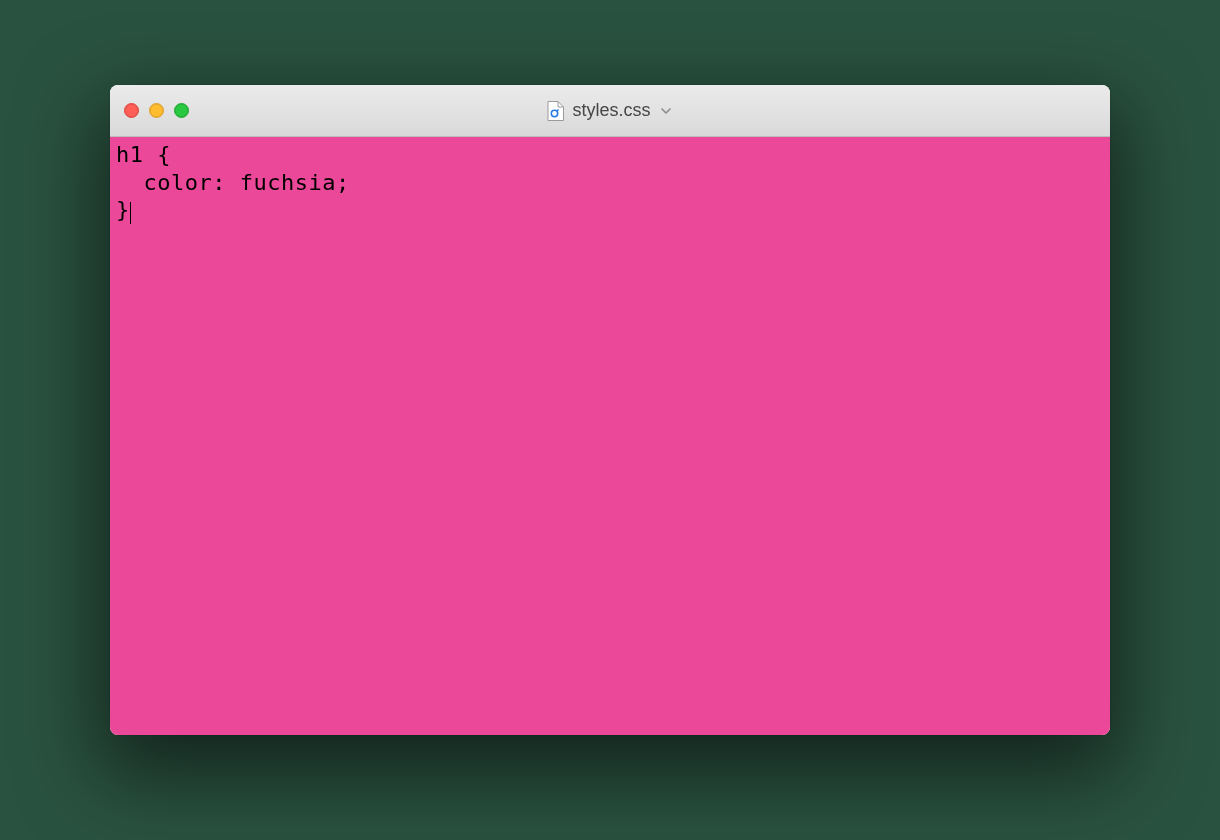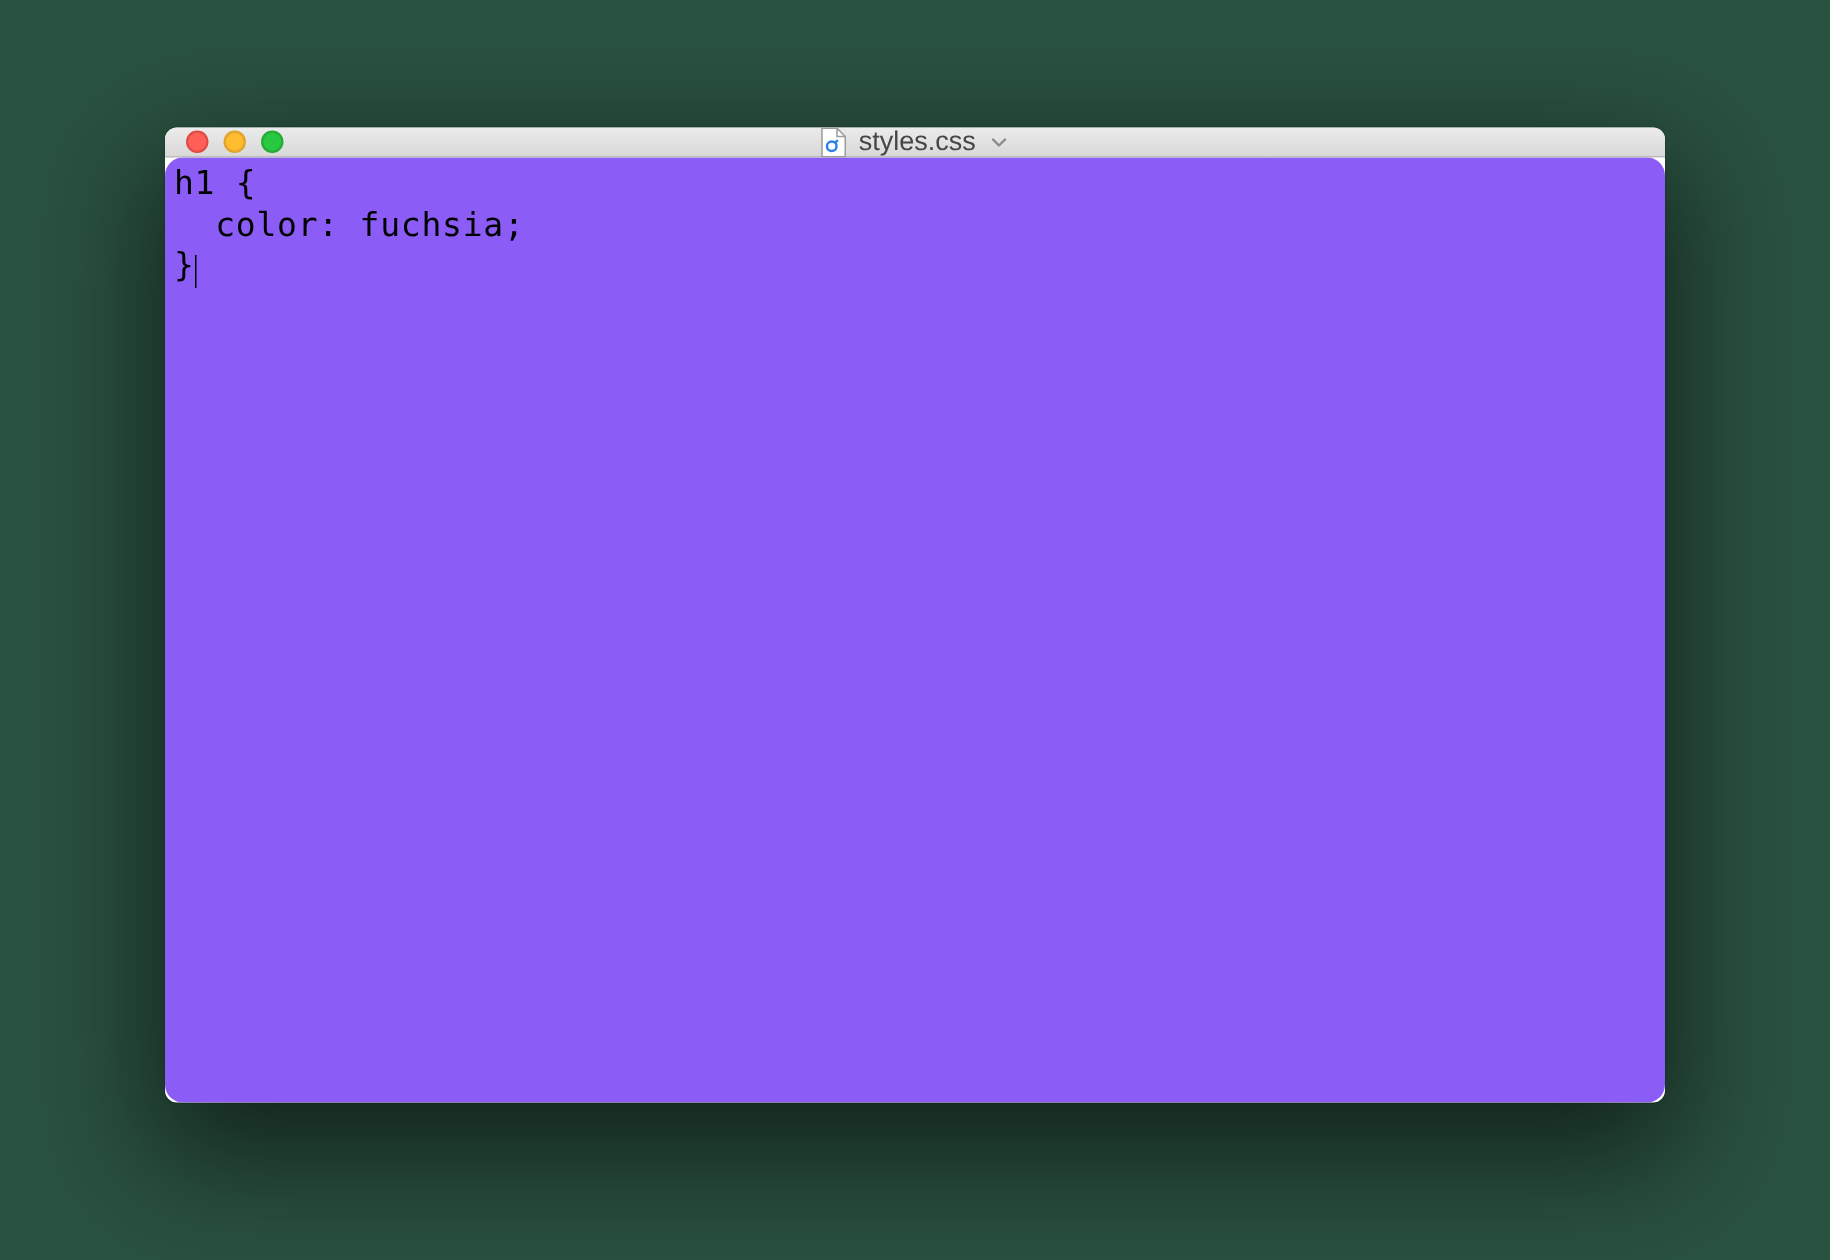--- a/index.html
+++ b/index.html
@@ -22,21 +22,21 @@
       background: #ffffff;
       border-radius: 8px;
       box-shadow: 0 30px 80px 10px rgba(0,0,0,0.55), 0 0 0 1px rgba(0,0,0,0.08);
       overflow: hidden;
       display: flex;
       flex-direction: column;
       position: relative;
       top: -10px;
     }
     .titlebar {
-      height: 20px;
+      height: 52px;
       background: linear-gradient(to bottom, #ebebeb 0%, #d9d9d9 100%);
       border-bottom: 1px solid #bcbcbc;
       display: flex;
       align-items: center;
       position: relative;
       flex-shrink: 0;
     }
     .traffic-lights {
       display: flex;
       gap: 10px;
@@ -77,24 +77,23 @@
     .chevron-down {
       width: 14px;
       height: 14px;
       display: flex;
       align-items: center;
       justify-content: center;
       color: #8a8a8a;
     }
     .editor {
       flex: 1;
-      background: #8b5cf6;
+      background: #ec4899;
       padding: 4px 6px;
       overflow: auto;
-      border-radius: 12px;
     }
     .code {
       font-family: "Menlo", "Monaco", "Consolas", monospace;
       font-size: 22px;
       line-height: 1.26;
       color: #000;
       white-space: pre;
       letter-spacing: 0.5px;
     }
     .cursor {

